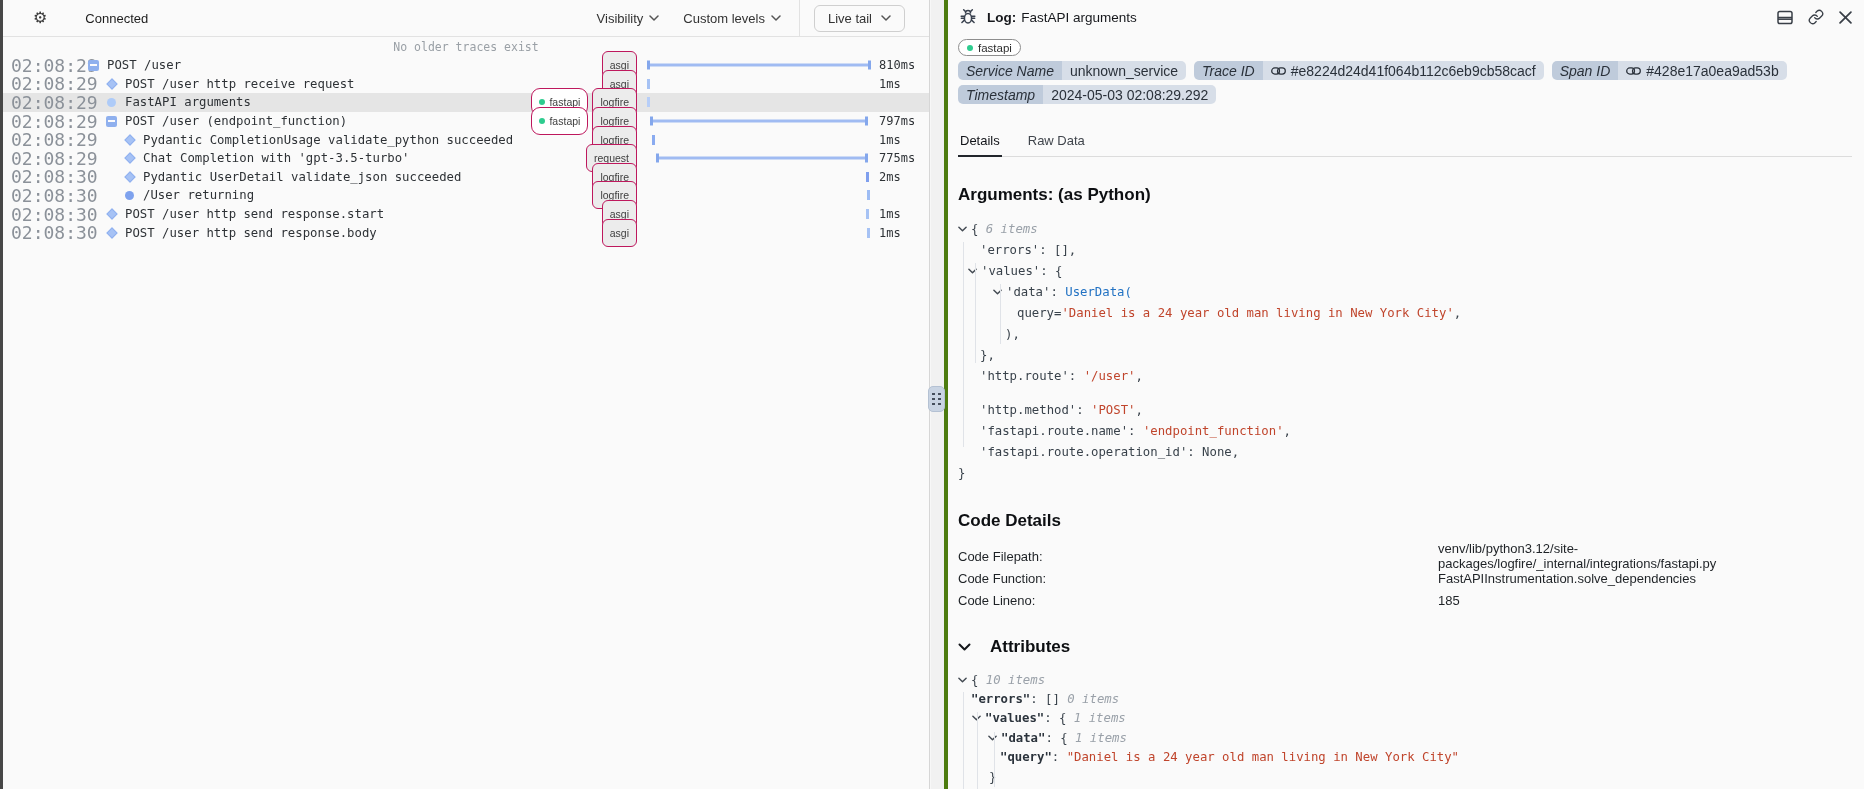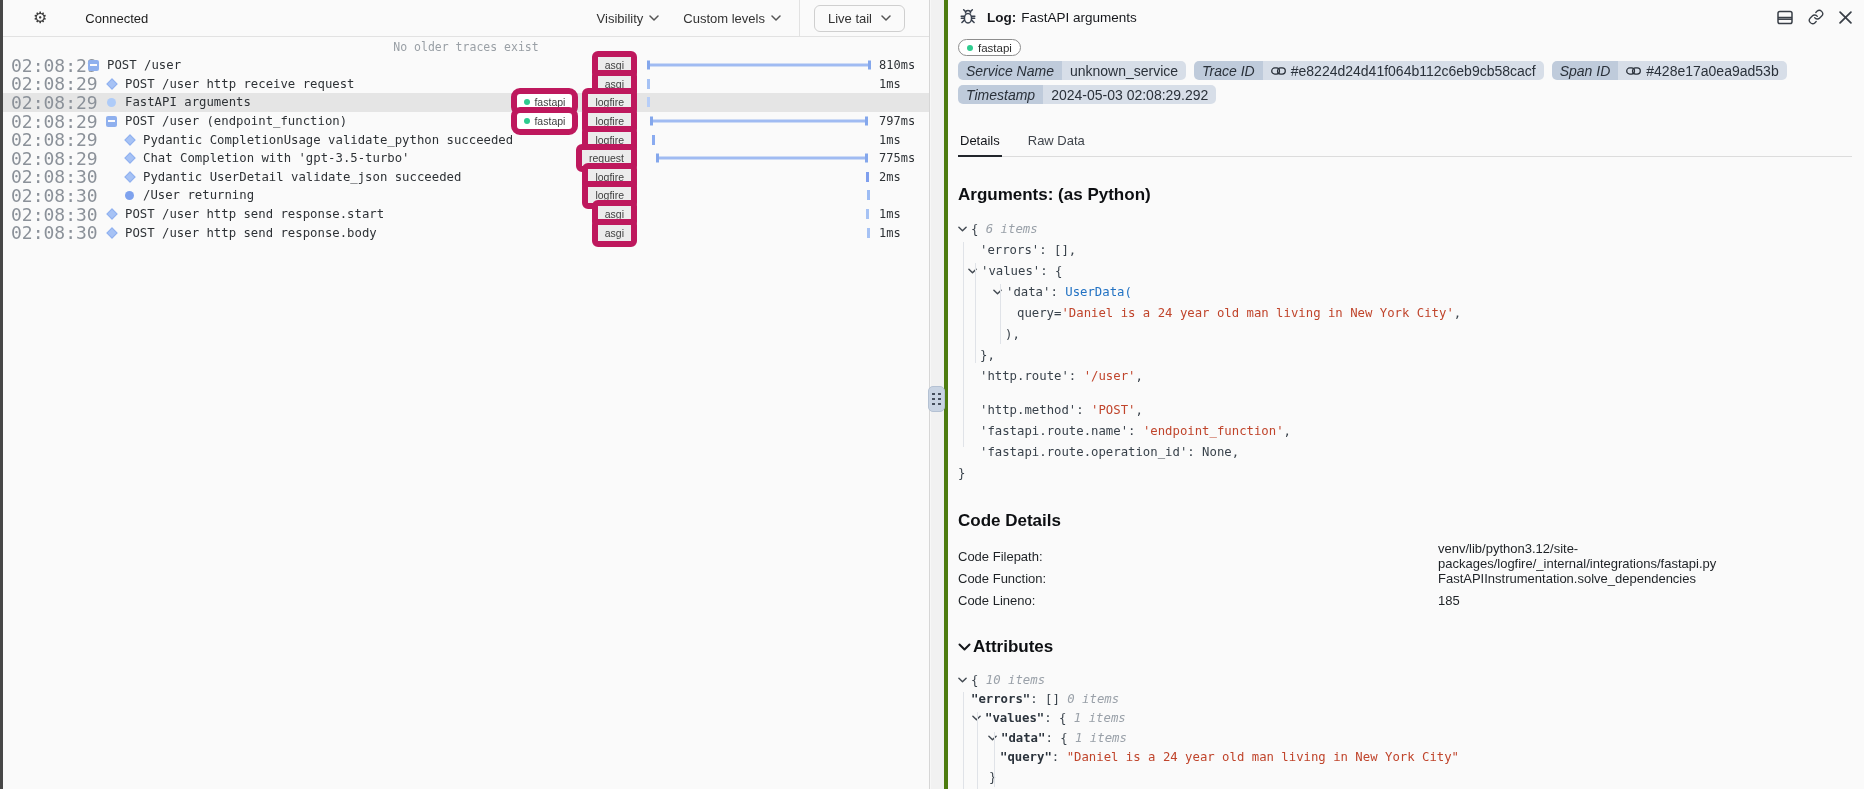--- a/index.html
+++ b/index.html
@@ -27,21 +27,21 @@
   .ttime{width:56px;flex:none;color:#8b9199;font-size:18px;}
   .ticon{flex:none;width:13px;margin:0 7px 0 20px;display:flex;align-items:center;justify-content:center;}
   .ticon i{display:block;}
   .i-collapse-square{width:11px;height:11px;border-radius:2px;background:#8fb0ee;position:relative;}
   .i-collapse-square::after{content:"";position:absolute;left:2px;right:2px;top:4.5px;height:2px;background:#fbfbfd;}
   .i-diamond{width:8px;height:8px;background:#a6c2f5;border:1px solid #8fb0ef;transform:rotate(45deg);}
   .i-circle-light{width:9px;height:9px;border-radius:50%;background:#aecbf8;}
   .i-circle-blue{width:9px;height:9px;border-radius:50%;background:#7ea2ee;}
   .tname{flex:none;white-space:pre;}
   .tbadges{margin-left:auto;display:flex;gap:4px;align-items:center;}
-  .badge{height:28px;display:inline-flex;align-items:center;padding:0 7px;border:6px solid #be185d;border-radius:6px;background:#ececec;font-family:"Liberation Sans",sans-serif;font-size:10.5px;color:#3e3e3e;}
+  .badge{height:28px;display:inline-flex;align-items:center;padding:0 7px;border:1px solid #be185d;border-radius:6px;background:#ececec;font-family:"Liberation Sans",sans-serif;font-size:10.5px;color:#3e3e3e;}
   .badge.dotted{background:#fff;border-radius:9px;gap:4px;}
   .badge .dot{width:6px;height:6px;border-radius:50%;background:#2ecc8f;}
   .ttl{flex:none;width:228px;height:100%;position:relative;margin-left:8px;}
   .bar{position:absolute;top:50%;transform:translateY(-50%);height:9px;border-left:3px solid #84a7ec;border-right:3px solid #84a7ec;}
   .bar::after{content:"";position:absolute;left:0;right:0;top:3px;height:3px;background:#a0bbf2;}
   .tick{position:absolute;top:50%;transform:translateY(-50%);width:3px;height:10px;background:#a6c2f4;}
   .tdur{flex:none;width:52px;padding-left:6px;font-size:12px;color:#2e3236;}
 
   
   .handle{position:absolute;left:928px;top:386px;width:17px;height:26px;border-radius:5px;background:#c9d4e3;border:1px solid #b4c1d3;display:grid;grid-template-columns:repeat(2,3px);gap:2.5px 3px;place-content:center;z-index:5;cursor:col-resize;}
@@ -58,21 +58,21 @@
   .tagdot{width:6px;height:6px;border-radius:50%;background:#2ecc8f;}
   .chiprow{display:flex;gap:8px;margin-top:5px;}
   .chip{display:flex;height:19px;border-radius:5px;overflow:hidden;font-size:14px;white-space:nowrap;}
   .chip .cl{background:#bfcbdb;color:#2a313a;font-style:italic;display:flex;align-items:center;padding:0 8px;}
   .chip .cv{background:#d7dee8;color:#2a313a;display:flex;align-items:center;gap:5px;padding:0 8px;}
   .chain{display:inline-flex;color:#2a313a;}
   .tabs{display:flex;gap:24px;margin-top:25px;border-bottom:1px solid #dcdcdc;}
   .tab{font-size:13px;color:#40454c;padding:4px 2px 7px;cursor:pointer;}
   .tab.active{color:#111318;border-bottom:2px solid #22262c;margin-bottom:-1px;}
   .h1{margin-top:28px;font-size:17px;font-weight:bold;color:#0d0f12;}
-  .h1.attrs{display:flex;align-items:center;gap:2px;margin-top:26px;}
+  .h1.attrs{display:flex;align-items:center;gap:19px;margin-top:26px;}
   .h1 .bigchev{display:inline-flex;color:#14171b;}
   .tree{margin-top:13px;font-family:"DejaVu Sans Mono",monospace;font-size:12.3px;color:#39424b;position:relative;}
   .tline{height:21px;display:flex;align-items:center;white-space:pre;}
   .json-tree .tline{height:19.4px;}
   .tchev{width:13px;flex:none;display:inline-flex;color:#434a52;cursor:pointer;}
   .seg-mt{color:#9aa1a9;font-style:italic;}
   .seg-st{color:#c0452c;}
   .seg-cl{color:#2272c3;}
   .seg-ky,.seg-pl{color:#39424b;}
   .json-tree .seg-ky{font-weight:bold;color:#2b333c;}

